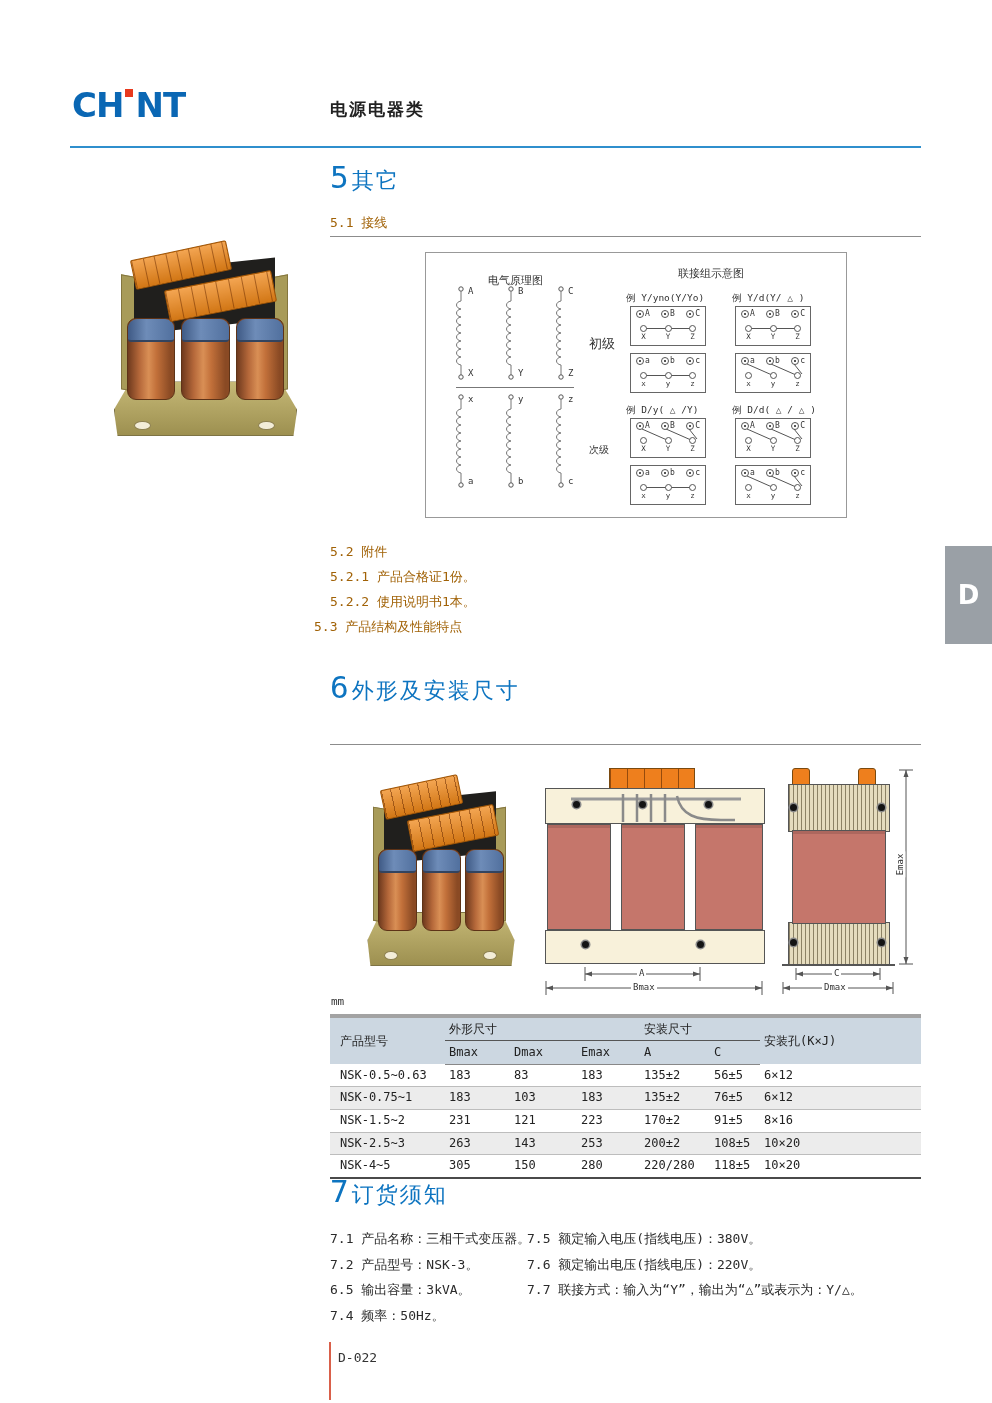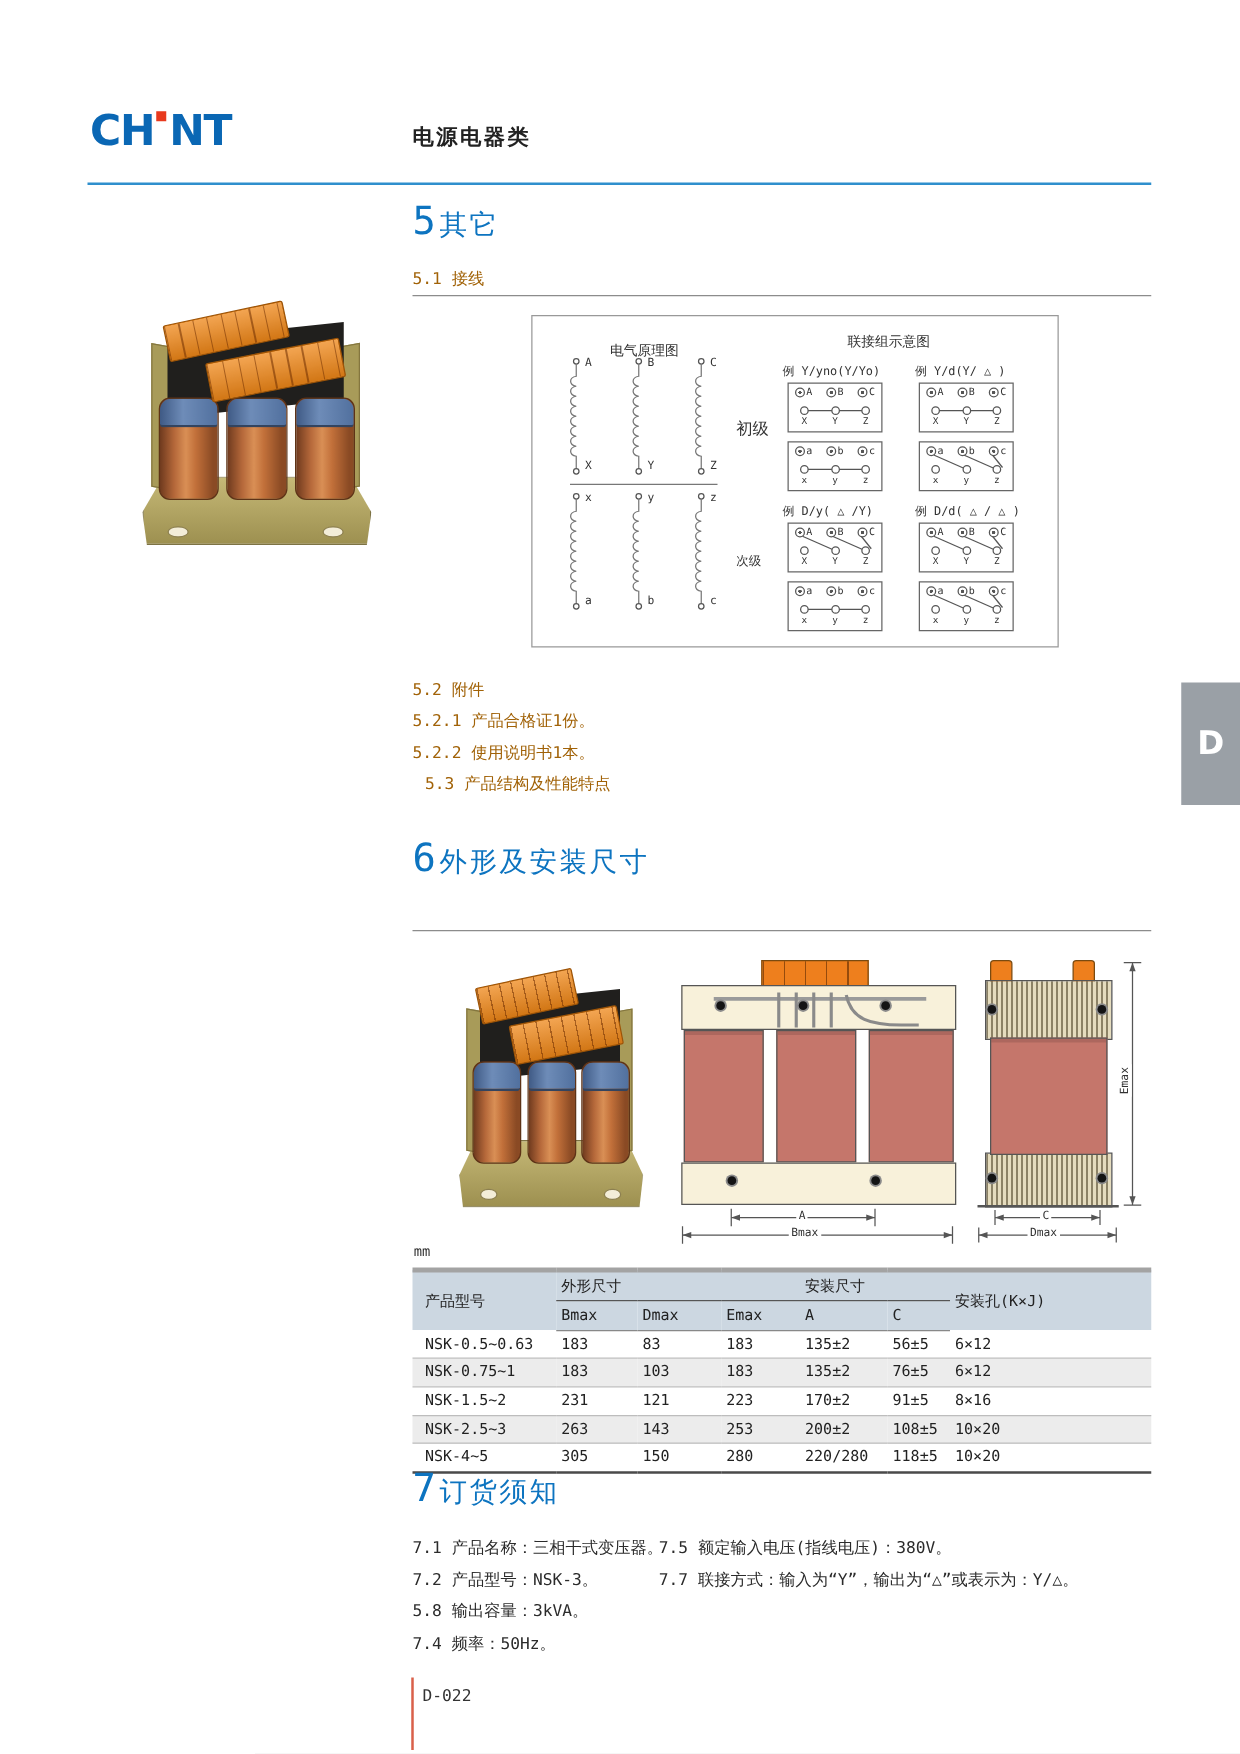--- a/index.html
+++ b/index.html
@@ -313,21 +313,21 @@
         <span class="bdot">x</span>
         <span class="bdot">y</span>
         <span class="bdot">z</span>
       </div>
     </div>
   </div>
 
   <div class="abs bodytxt" style="left:330px;top:543px">5.2 附件</div>
   <div class="abs bodytxt" style="left:330px;top:568px">5.2.1 产品合格证1份。</div>
   <div class="abs bodytxt" style="left:330px;top:593px">5.2.2 使用说明书1本。</div>
-  <div class="abs bodytxt" style="left:340px;top:618px">5.3 产品结构及性能特点</div>
+  <div class="abs bodytxt" style="left:314px;top:618px">5.3 产品结构及性能特点</div>
 
   <div class="abs h2" style="left:330px;top:672px">
     <span class="h2num">6</span>
     <span class="h2txt">外形及安装尺寸</span>
   </div>
   <div class="abs thin-rule" style="left:330px;top:744px;width:591px"></div>
 
   <div class="xfmr" style="left:366px;top:780px;width:148px;height:186px">
     <div class="xf-base"></div>
     <div class="xf-side-l"></div>
@@ -494,25 +494,26 @@
     </tbody>
   </table>
 
   <div class="abs h2" style="left:330px;top:1176px">
     <span class="h2num">7</span>
     <span class="h2txt">订货须知</span>
   </div>
   <div class="abs" style="left:330px;top:1226px">
     <div class="li">7.1 产品名称：三相干式变压器。</div>
     <div class="li">7.2 产品型号：NSK-3。</div>
-    <div class="li">5.8 输出容量：3kVA。</div>
+    <div class="li">6.5 输出容量：3kVA。</div>
     <div class="li">7.4 频率：50Hz。</div>
   </div>
   <div class="abs" style="left:527px;top:1226px">
     <div class="li">7.5 额定输入电压(指线电压)：380V。</div>
+    <div class="li">7.6 额定输出电压(指线电压)：220V。</div>
     <div class="li">7.7 联接方式：输入为“Y”，输出为“△”或表示为：Y/△。</div>
   </div>
 
   <div class="abs redline" style="left:329px;top:1342px;height:58px"></div>
   <div class="abs bodytxt" style="left:338px;top:1350px;color:#333">D-022</div>
   <div class="abs dtab" style="left:945px;top:546px;width:47px;height:98px">D</div>
 
 </div>
 
 </body></html>

